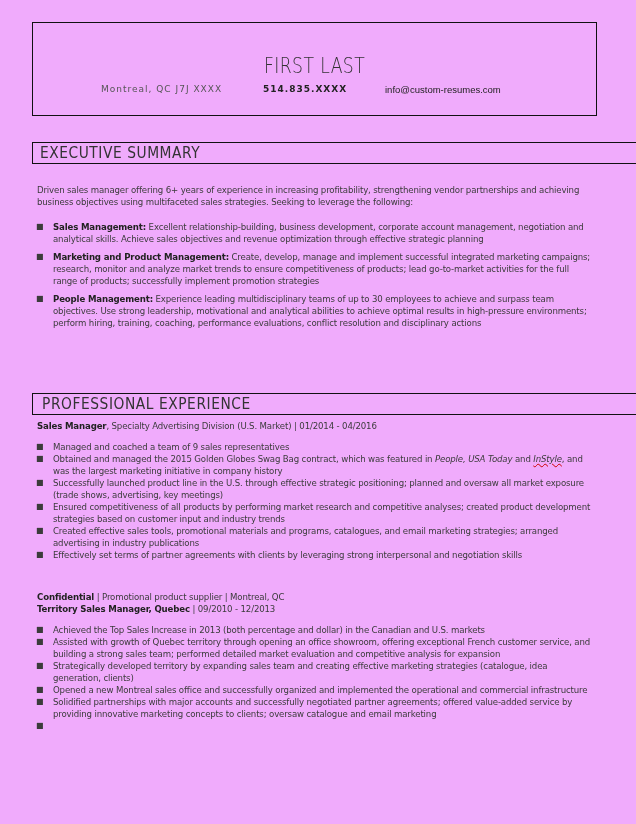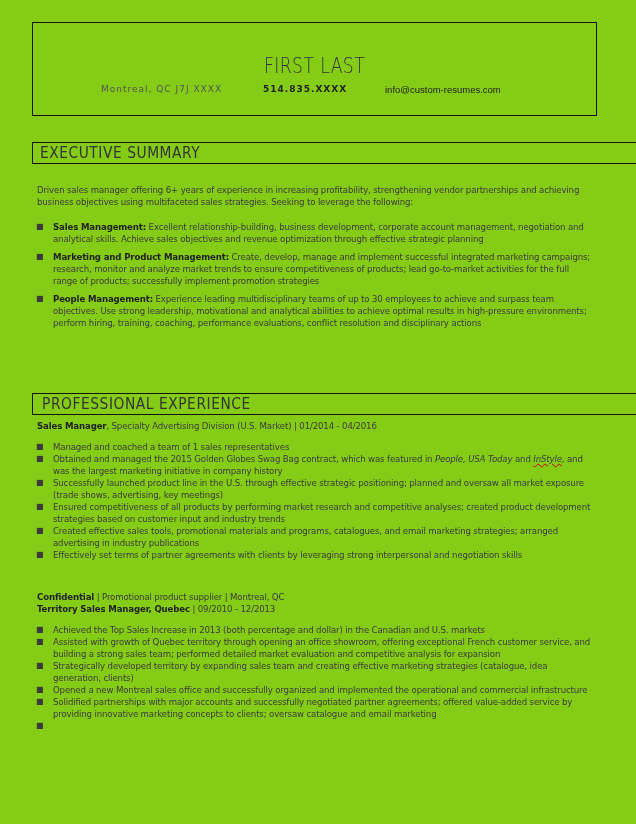--- a/index.html
+++ b/index.html
@@ -1,18 +1,18 @@
 <!DOCTYPE html>
 <html><head>
 <meta charset="utf-8">
 <style>
   html, body { margin: 0; padding: 0; background: #ffffff; }
   body { width: 636px; height: 824px; overflow: hidden; position: relative;
          font-family: "DejaVu Sans", sans-serif; color: #3a3a3a; }
-  .page { position: absolute; left: 0; top: 0; width: 636px; height: 824px; background: #84cc16; }
+  .page { position: absolute; left: 0; top: 0; width: 636px; height: 824px; background: #f0abfc; }
   .header-box { position: absolute; left: 32px; top: 22px; width: 565px; height: 94px;
                 border: 1.5px solid #111; box-sizing: border-box; }
   .name { position: absolute; left: 0; right: 0; top: 31px; text-align: center;
           font-family: "DejaVu Sans", sans-serif; font-size: 21px; font-weight: 300;
           color: #333; letter-spacing: 0.5px; transform: scaleX(0.82); }
   .contact { position: absolute; top: 61px; font-size: 9px; color: #444; }
   .c-addr { left: 68px; letter-spacing: 1px; color: #555; }
   .c-phone { left: 230px; letter-spacing: 1px; font-weight: bold; color: #222; }
   .c-email { left: 352px; font-family: "Liberation Sans", sans-serif; font-size: 9.5px; color: #222; }
   .section-box { position: absolute; left: 32px; width: 606px; height: 22px;
@@ -66,21 +66,21 @@
 
   <div class="section-box" style="top:393px;">
     <span class="section-title">PROFESSIONAL EXPERIENCE</span>
   </div>
 
   <div class="job-line" style="top:420px;">
     <span class="b">Sales Manager</span><span>, Specialty Advertising Division (U.S. Market)  |  01/2014 - 04/2016</span>
   </div>
 
   <ul class="bullets" style="top:441px;">
-    <li><span class="dot">■</span><span>Managed and coached a team of 1 sales representatives</span></li>
+    <li><span class="dot">■</span><span>Managed and coached a team of 9 sales representatives</span></li>
     <li><span class="dot">■</span><span>Obtained and managed  the 2015 Golden Globes Swag Bag contract, which was featured in </span><span class="it">People, USA Today</span><span> and </span><span class="it squiggle">InStyle</span><span>,  and was the largest marketing initiative in company history</span></li>
     <li><span class="dot">■</span><span>Successfully launched product line in the U.S. through effective strategic positioning; planned and oversaw all market exposure (trade shows, advertising, key meetings)</span></li>
     <li><span class="dot">■</span><span>Ensured competitiveness of all products by performing market research and competitive analyses; created product development strategies based on customer input and industry trends</span></li>
     <li><span class="dot">■</span><span>Created effective sales tools, promotional materials and programs, catalogues, and email marketing strategies; arranged advertising in industry publications</span></li>
     <li><span class="dot">■</span><span>Effectively set terms of partner agreements with clients by leveraging strong interpersonal and negotiation skills</span></li>
   </ul>
 
   <div class="job-line" style="top:591px;">
     <span class="b">Confidential</span><span>  |  Promotional product supplier  |  Montreal, QC</span>
   </div>

